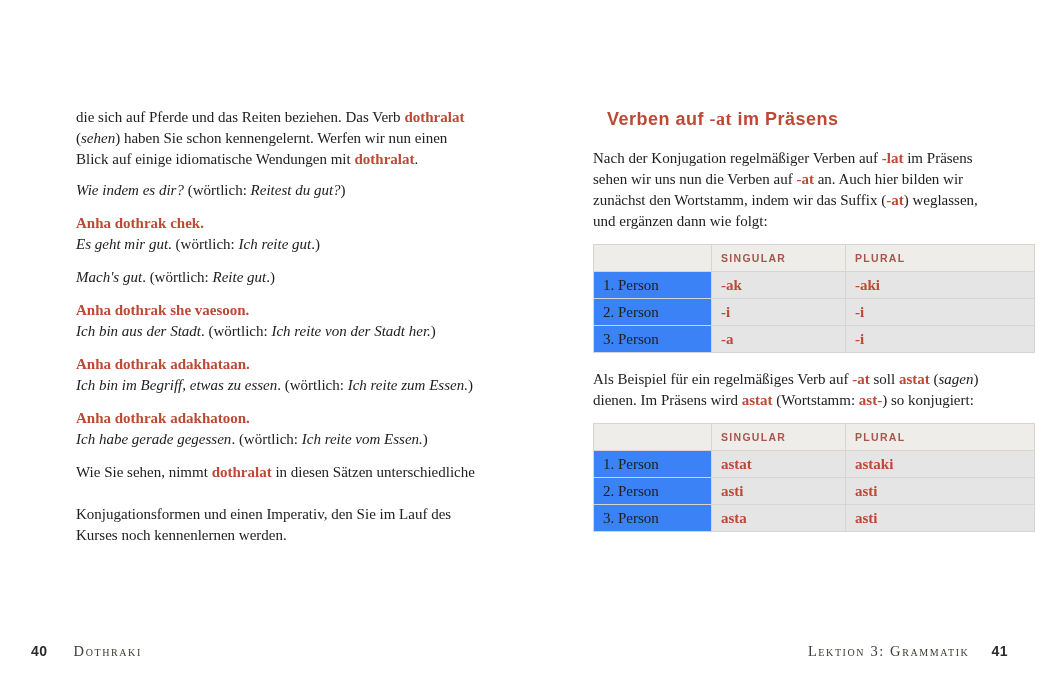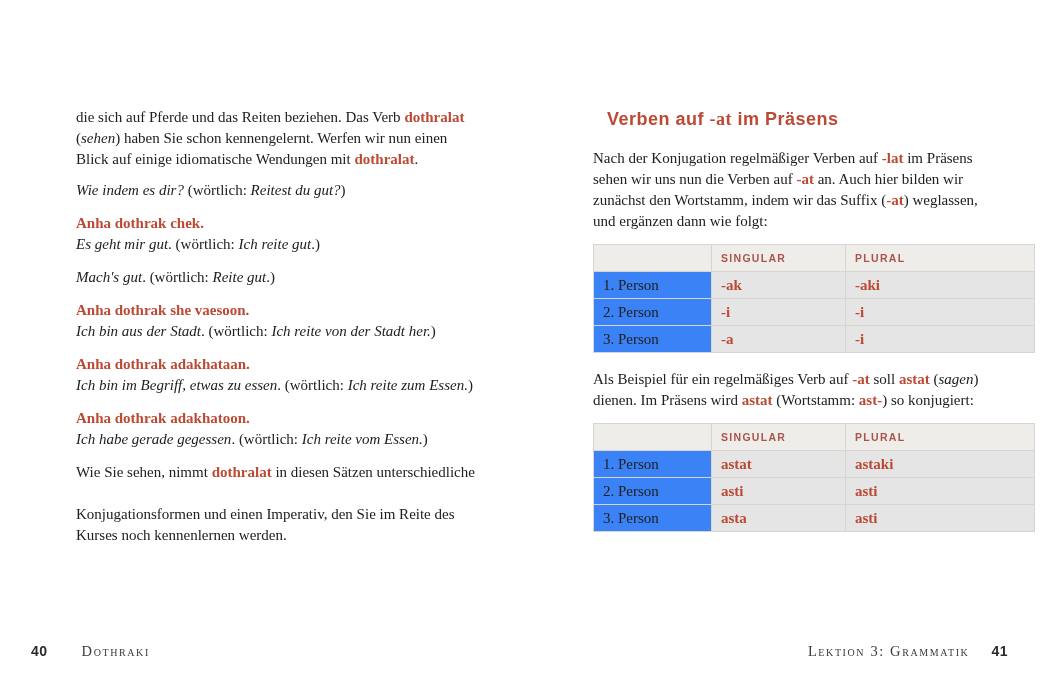--- a/index.html
+++ b/index.html
@@ -70,21 +70,21 @@
     letter-spacing:1.6px;
   }
   .footer .pagenum{
     font-family:"Liberation Sans", sans-serif;
     font-weight:bold;
     font-size:14px;
     color:#2b2b2b;
     letter-spacing:0.5px;
   }
   .footer-left{left:31px;}
-  .footer-left .running{margin-left:34px;}
+  .footer-left .running{margin-left:26px;}
   .footer-right{right:36px;text-align:left;}
   .footer-right .pagenum{margin-left:22px;}
 </style>
 </head>
 <body>
 
 <div class="spread">
 
   <div class="text-col col-left">
     <p class="body-para"><span>die sich auf Pferde und das Reiten beziehen. Das Verb </span><span class="s-red">dothralat</span><br><span>(</span><span class="s-it">sehen</span><span>) haben Sie schon kennengelernt. Werfen wir nun einen</span><br><span>Blick auf einige idiomatische Wendungen mit </span><span class="s-red">dothralat</span><span>.</span></p>
@@ -105,21 +105,21 @@
     </div>
     <div class="phrase-block">
       <p class="dothraki-line">Anha dothrak adakhataan.</p>
       <p class="german-line"><span class="s-it">Ich bin im Begriff, etwas zu essen</span><span>. (wörtlich: </span><span class="s-it">Ich reite zum Essen.</span><span>)</span></p>
     </div>
     <div class="phrase-block">
       <p class="dothraki-line">Anha dothrak adakhatoon.</p>
       <p class="german-line"><span class="s-it">Ich habe gerade gegessen</span><span>. (wörtlich: </span><span class="s-it">Ich reite vom Essen.</span><span>)</span></p>
     </div>
 
-    <p class="closing-para"><span>Wie Sie sehen, nimmt </span><span class="s-red">dothralat</span><span> in diesen Sätzen unterschiedliche</span><br><br><span>Konjugationsformen und einen Imperativ, den Sie im Reite des</span><br><span>Kurses noch kennenlernen werden.</span></p>
+    <p class="closing-para"><span>Wie Sie sehen, nimmt </span><span class="s-red">dothralat</span><span> in diesen Sätzen unterschiedliche</span><br><br><span>Konjugationsformen und einen Imperativ, den Sie im Lauf des</span><br><span>Kurses noch kennenlernen werden.</span></p>
   </div>
 
   <div class="footer footer-left">
     <span class="pagenum">40</span><span class="running">Dothraki</span>
   </div>
 
   <div class="text-col col-right">
     <h1 class="section-heading"><span class="s-h-sans">Verben auf </span><span class="s-h-serif">-at</span><span class="s-h-sans"> im Präsens</span></h1>
 
     <p class="intro-right"><span>Nach der Konjugation regelmäßiger Verben auf </span><span class="s-red">-lat</span><span> im Präsens</span><br><span>sehen wir uns nun die Verben auf </span><span class="s-red">-at</span><span> an. Auch hier bilden wir</span><br><span>zunächst den Wortstamm, indem wir das Suffix (</span><span class="s-red">-at</span><span>) weglassen,</span><br><span>und ergänzen dann wie folgt:</span></p>

